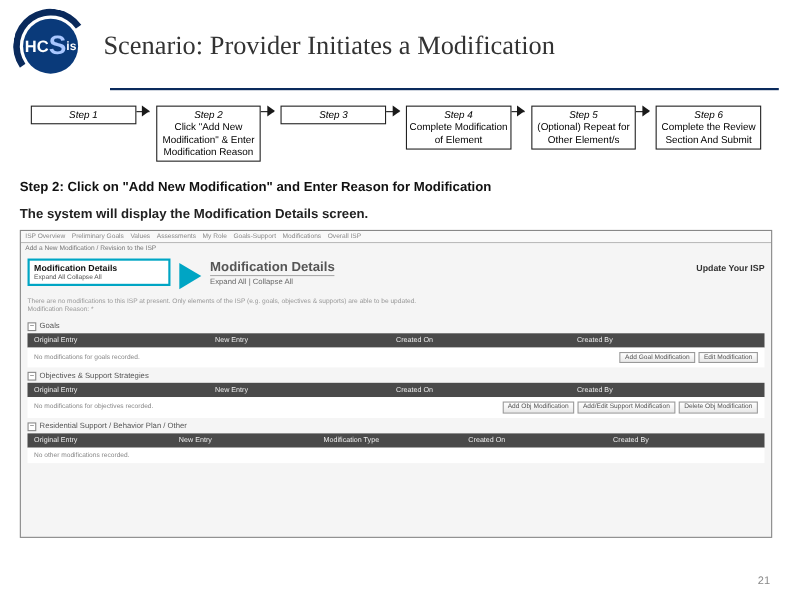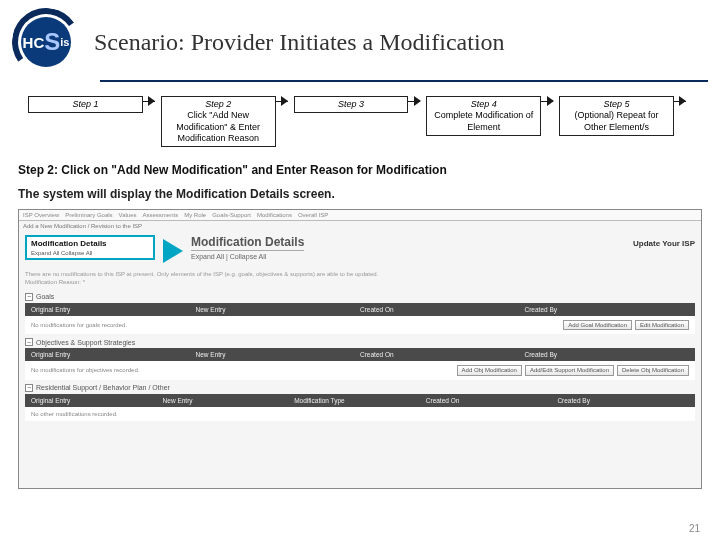--- a/index.html
+++ b/index.html
@@ -301,20 +301,24 @@
       <div class="arrow"></div>
     </div>
   <div class="step-box">
     <div class="num">Step 5</div>
     <div>(Optional) Repeat for Other Element/s</div>
   </div>
   <div class="step-gap">
       <div class="arrow-line"></div>
       <div class="arrow"></div>
     </div>
+  <div class="step-box">
+    <div class="num">Step 6</div>
+    <div>Complete the Review Section And Submit</div>
+  </div>
 </div>
 
 <div class="step-subtitle">Step 2: Click on "Add New Modification" and Enter Reason for Modification</div>
 <div class="step-desc">The system will display the Modification Details screen.</div>
 
 <div class="screenshot-wrap">
   <div class="ss-tabs">
     <span>ISP Overview</span>
     <span>Preliminary Goals</span>
     <span>Values</span>

